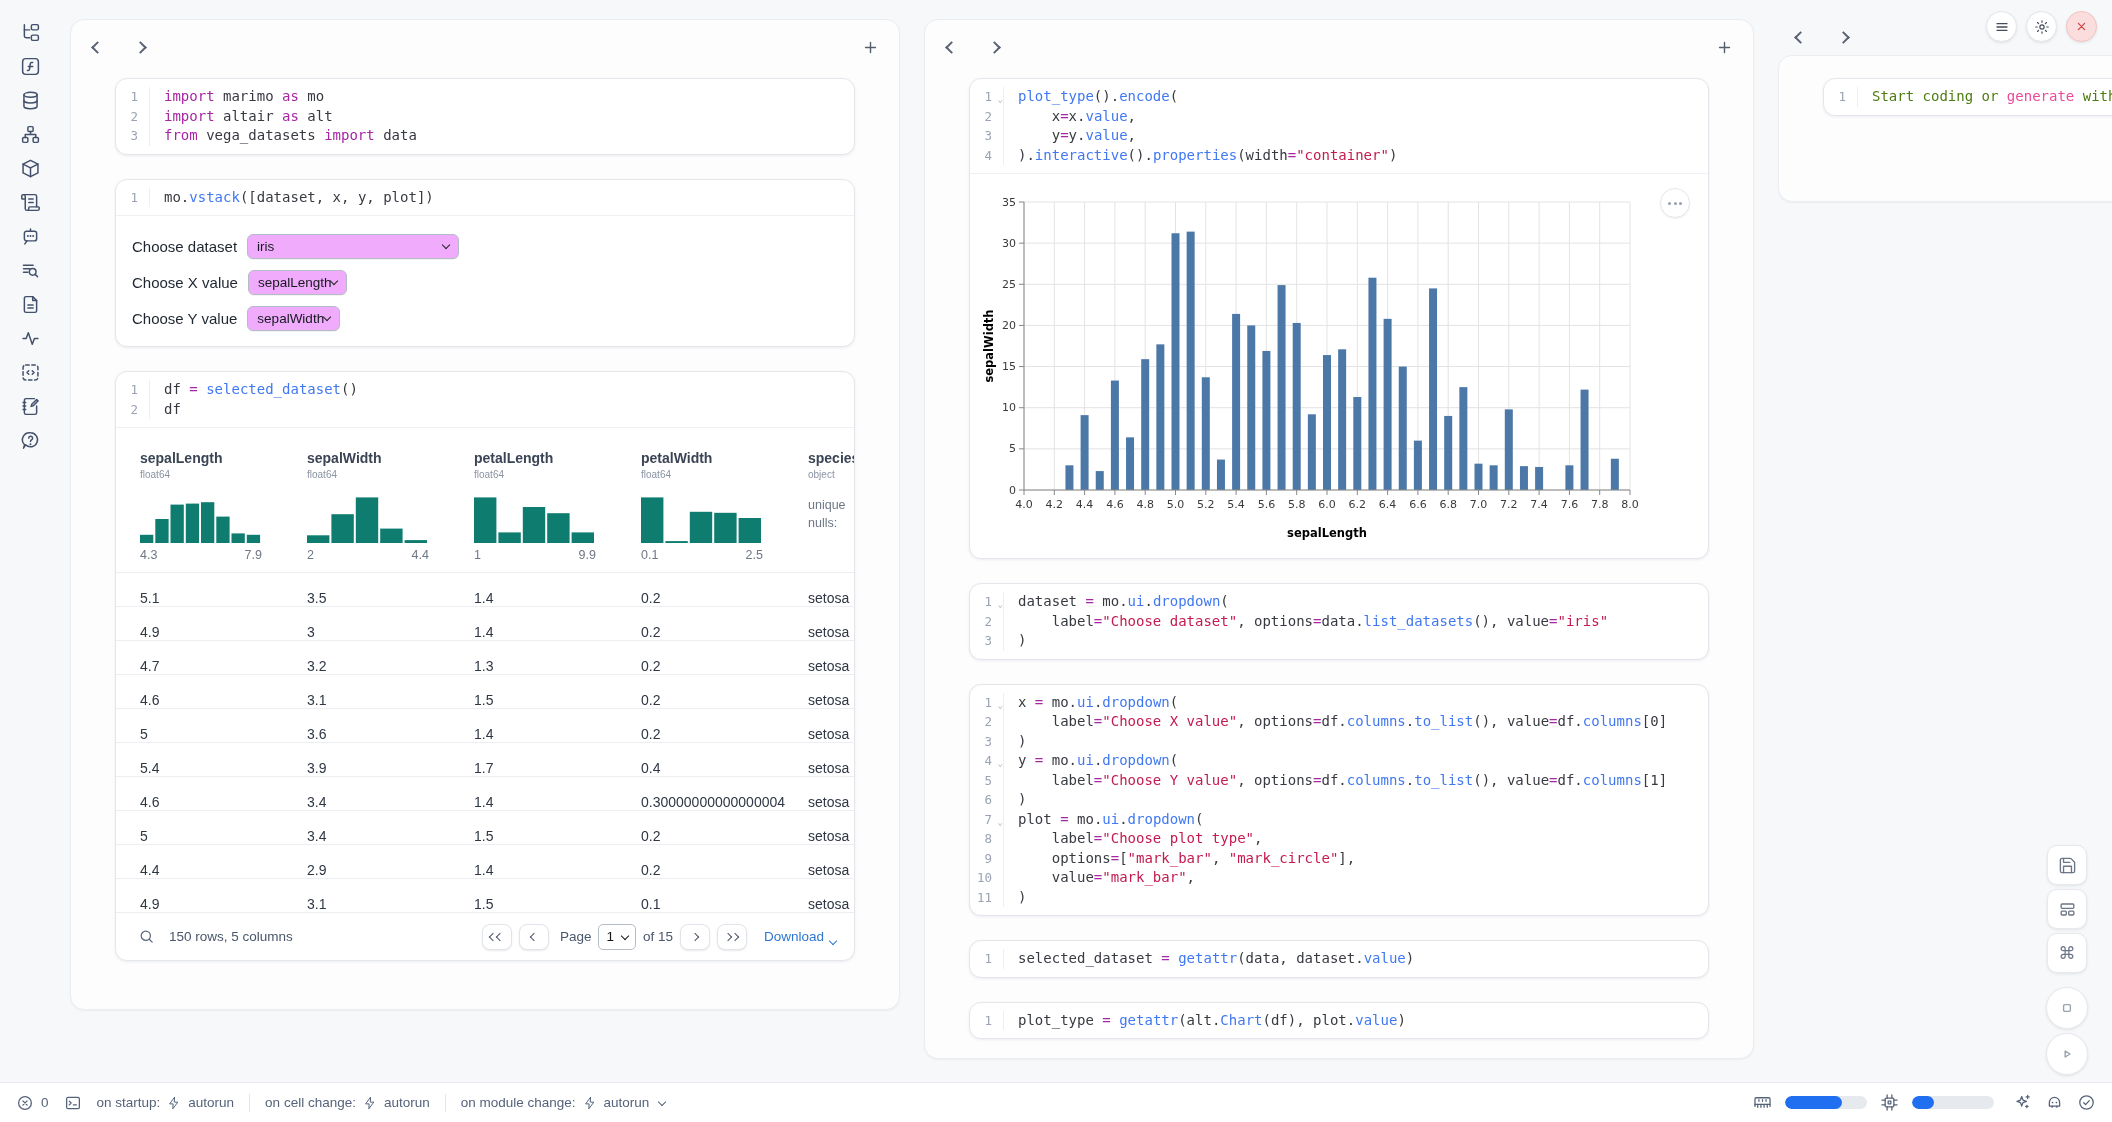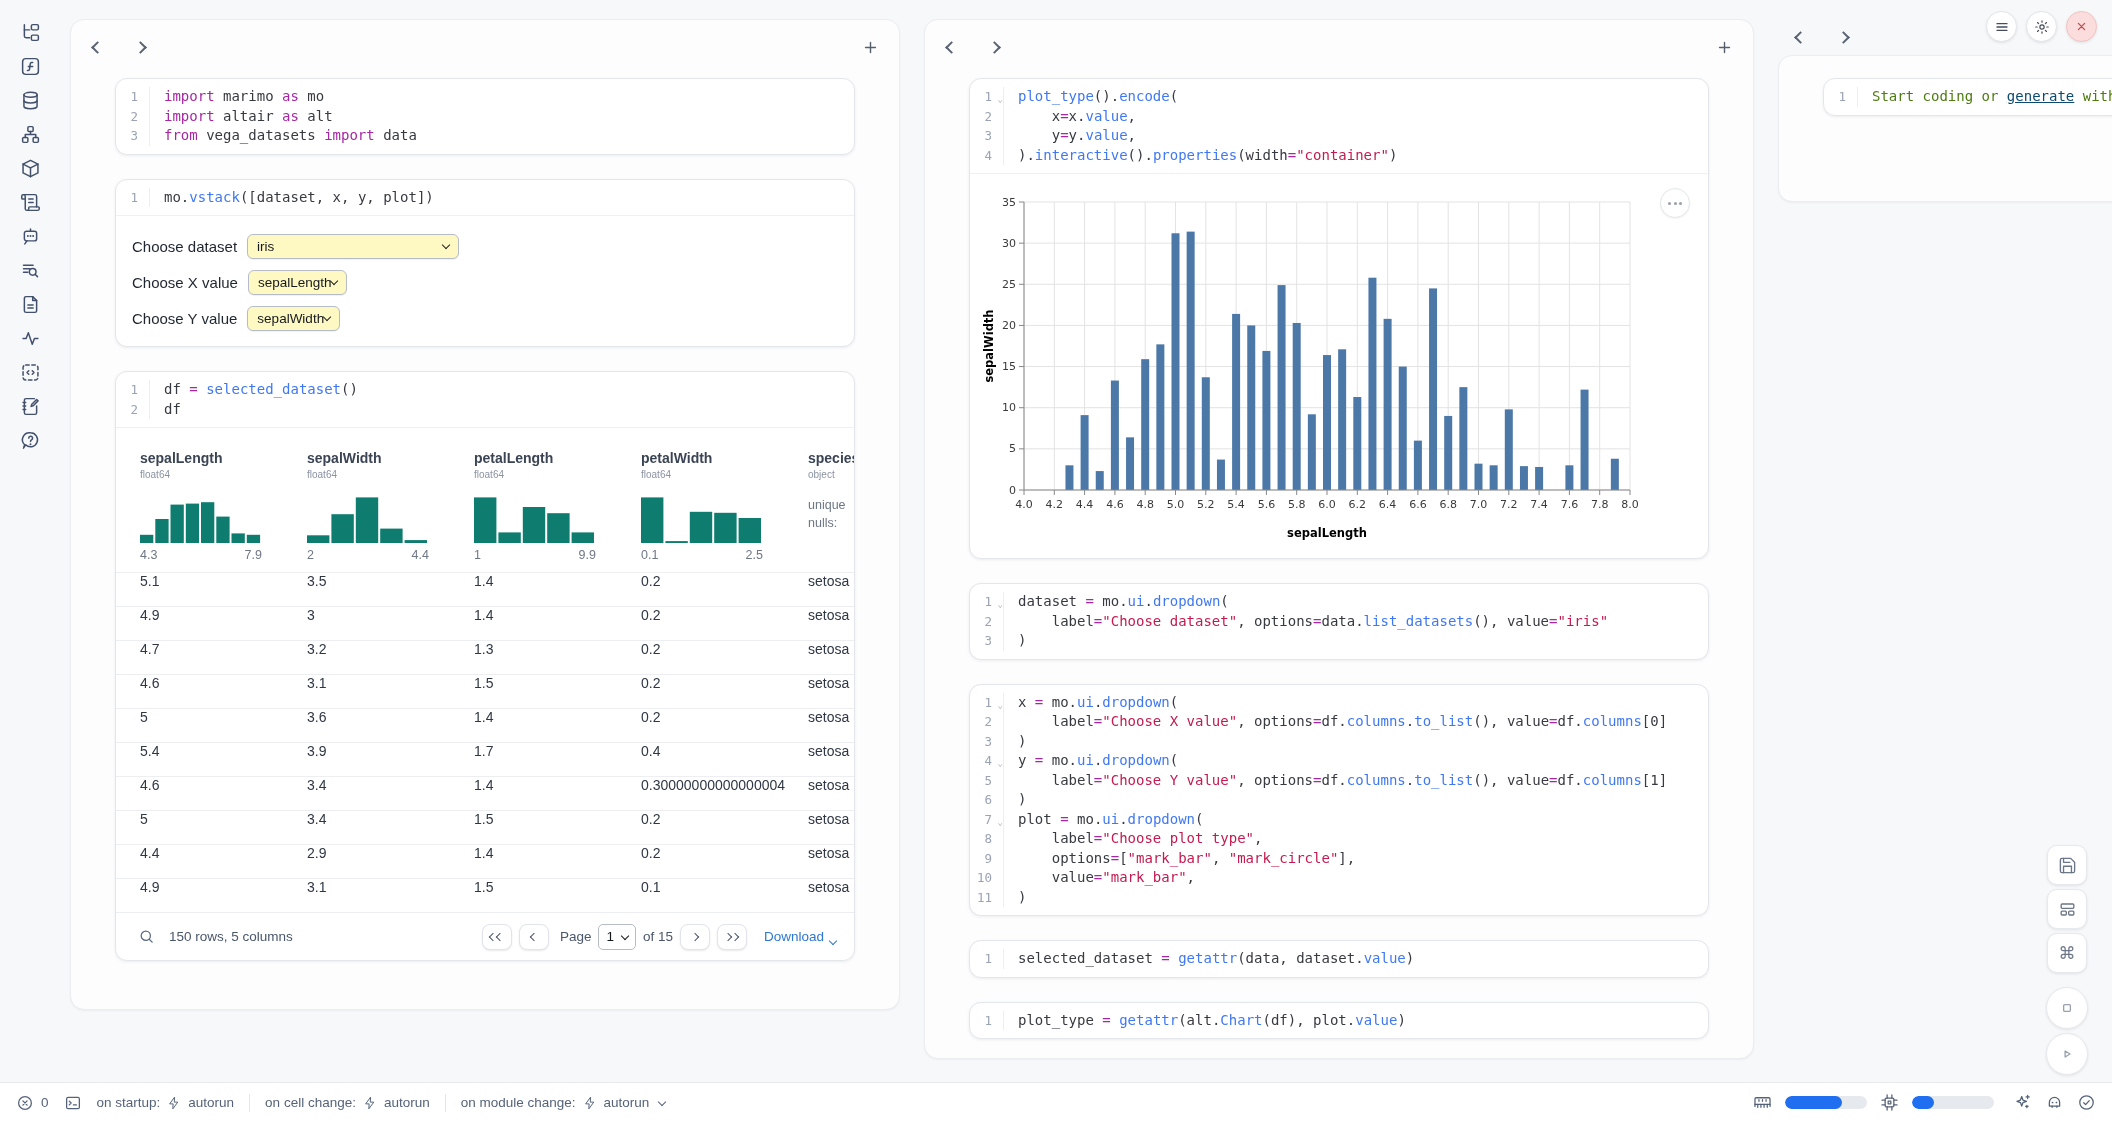--- a/index.html
+++ b/index.html
@@ -27,40 +27,40 @@
   
   .cell{background:#fff;border:1px solid #e3e6eb;border-radius:12px;margin:14px 44px 24px;
         box-shadow:0 1px 3px rgba(25,39,70,.08);overflow:hidden}
   .code{padding:8px 0;font-family:"DejaVu Sans Mono",monospace;font-size:14px;line-height:19.5px;color:#383a42}
   .cl{display:flex}
   .ln{flex:0 0 34px;width:34px;text-align:right;padding-right:11px;color:#9aa3b4;font-size:12.5px;
       border-right:1px solid #eceef2;position:relative;box-sizing:border-box}
   .fold{position:absolute;right:0px;top:3px;font-style:normal;font-size:9px;color:#aab2bf}
   .cd{padding-left:14px;white-space:pre}
   .tk-k{color:#a626a4}.tk-f{color:#4078f2}.tk-s{color:#c41a4f}.tk-o{color:#a626a4}.tk-p{color:#383a42}
-  .tk-ph{color:#4d7c0f}.tk-phu{color:#0c4a6e;text-decoration:underline}
+  .tk-ph{color:#4d7c0f}.tk-phu{color:#ec4899;}
   .cell-out{border-top:1px solid #eef0f4}
   
   .ctl-wrap{padding:12px 0 10px 16px}
   .ctl-row{display:flex;align-items:center;height:36px;font-size:15px;color:#1f2630}
   .ctl-label{margin-right:10px}
   .select{display:inline-flex;align-items:center;justify-content:space-between;height:25px;
-          border:1px solid #b6bcc6;border-radius:6px;background:#fef9c3;padding:0 9px;font-size:13.5px;
+          border:1px solid #b6bcc6;border-radius:6px;background:#f0abfc;padding:0 9px;font-size:13.5px;
           color:#15181d;box-shadow:0 1px 1px rgba(0,0,0,.06);min-width:78px;box-sizing:border-box;cursor:pointer}
   .select .ch{color:#222}
   .select.wide{width:212px}
   
   .df-head{display:flex;padding:22px 0 10px 24px}
   .df-col{flex:0 0 167px;width:167px}
   .df-name{font-weight:bold;font-size:14px;color:#3a4454}
   .df-type{font-size:10px;color:#8a93a3;margin-top:3px}
   .df-hist{margin-top:13px}
   .df-range{display:flex;justify-content:space-between;width:122px;font-size:12.5px;color:#6e7786;margin-top:5px}
   .df-meta{font-size:12.5px;color:#6e7786;margin-top:16px;line-height:18px}
-  .df-row{display:flex;align-items:flex-start;height:33px;border-top:1px solid #eceef2;
+  .df-row{display:flex;align-items:flex-end;height:33px;border-top:1px solid #eceef2;
           padding-left:24px;font-size:14px;color:#2f3744}
   .df-cell{flex:0 0 167px;width:167px}
   .df-foot{display:flex;align-items:center;height:47px;border-top:1px solid #eceef2;padding:0 18px 0 22px;
            font-size:13.5px;color:#49566b}
   .df-foot .summary{margin-left:14px}
   .pg{margin-left:auto;display:flex;align-items:center;gap:7px}
   .pg-btn{width:30px;height:26px;border:1px solid #e1e4ea;border-radius:8px;background:#fff;
           box-shadow:0 1px 2px rgba(0,0,0,.09);display:flex;align-items:center;justify-content:center;
           color:#4a5568;cursor:pointer;gap:1px}
   .pg-label{margin-left:4px}

